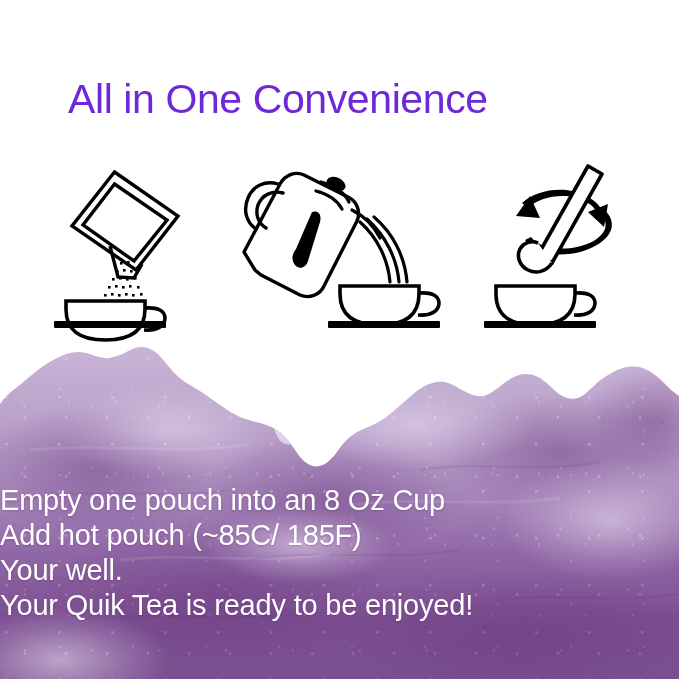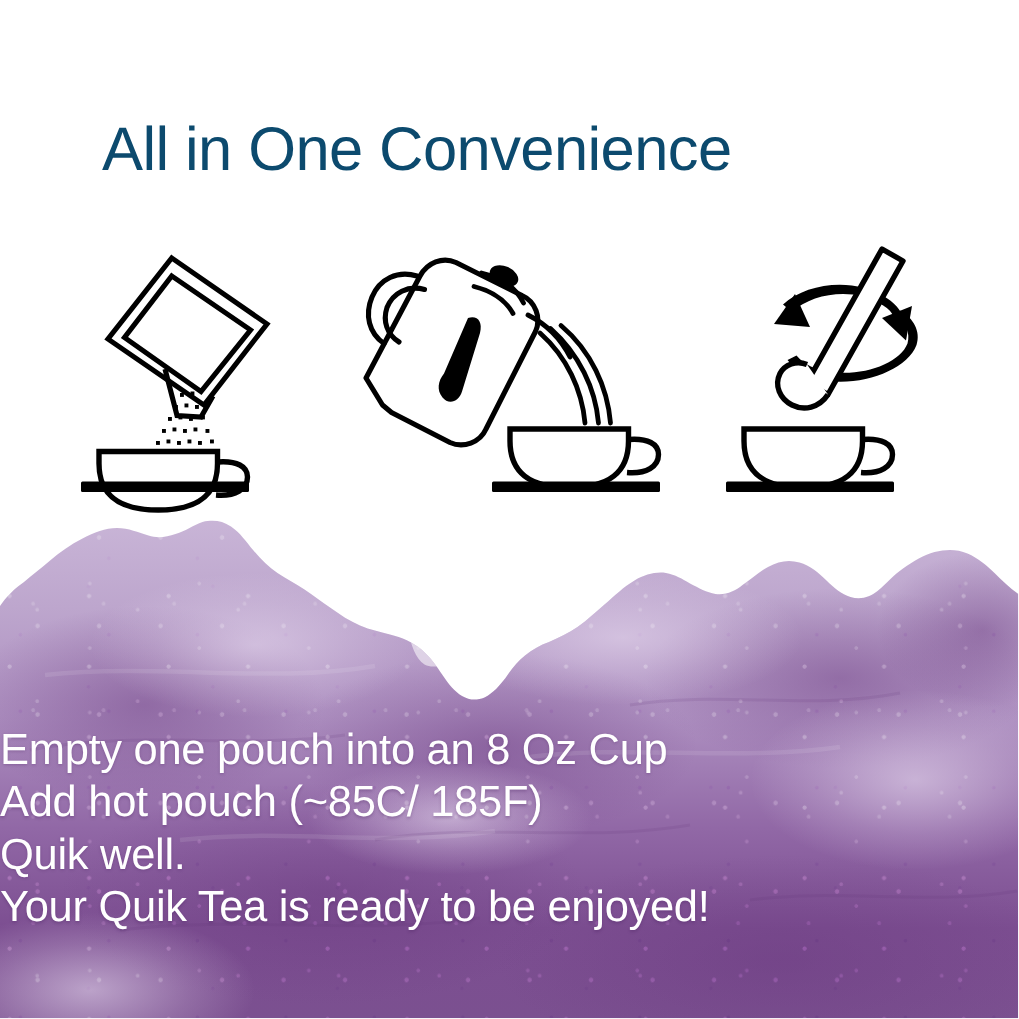--- a/index.html
+++ b/index.html
@@ -21,21 +21,21 @@
   }
 
   
   .title {
     position: absolute;
     left: 68px;
     top: 76px;
     font-size: 41px;
     font-weight: 500;
     letter-spacing: -0.4px;
-    color: #0c4a6e;
+    color: #6d28d9;
     line-height: 1.15;
     white-space: nowrap;
   }
 
   
   .icon-row {
     position: absolute;
     left: 0;
     top: 160px;
     width: 679px;
@@ -319,17 +319,17 @@
         </g>
         <rect x="6" y="161" width="112" height="7" fill="#000000" rx="1"></rect>
       </svg>
     </div>
 
   </div>
 
   <div class="instructions">
     <span class="line">Empty one pouch into an 8 Oz Cup</span>
     <span class="line">Add hot pouch (~85C/ 185F)</span>
-    <span class="line">Quik well.</span>
+    <span class="line">Your well.</span>
     <span class="line">Your Quik Tea is ready to be enjoyed!</span>
   </div>
 
 </div>
 
 </body></html>

